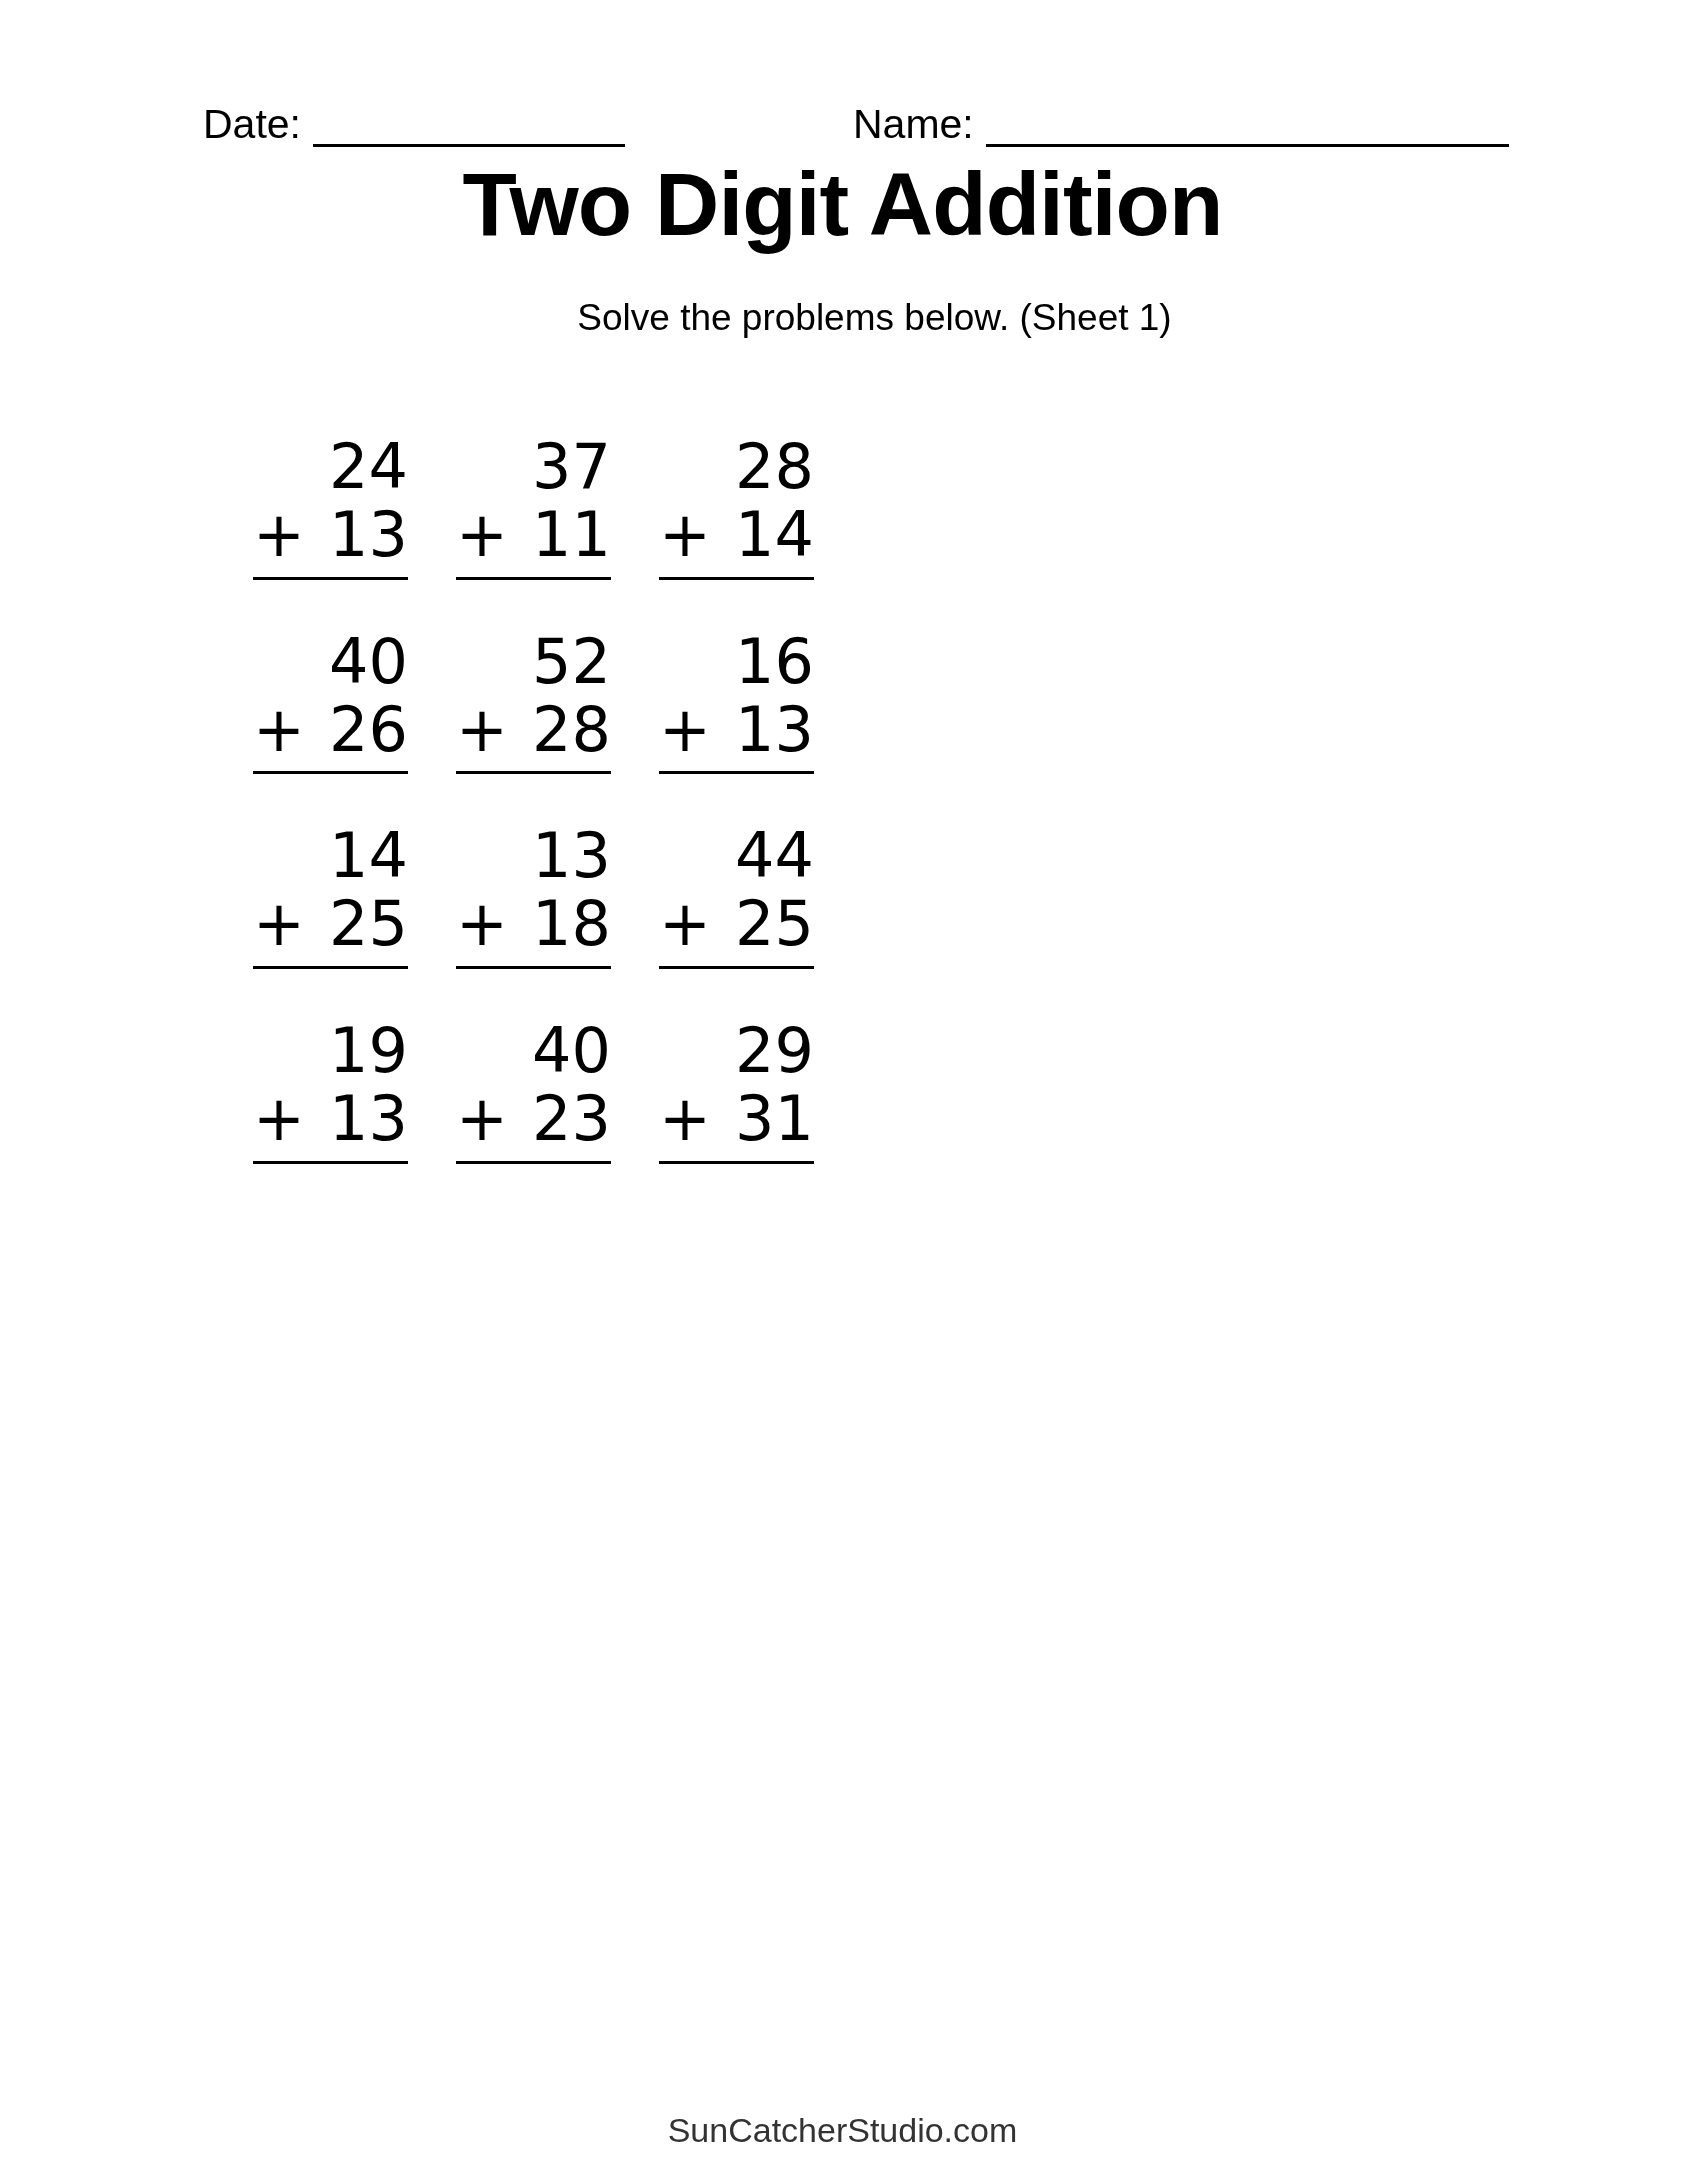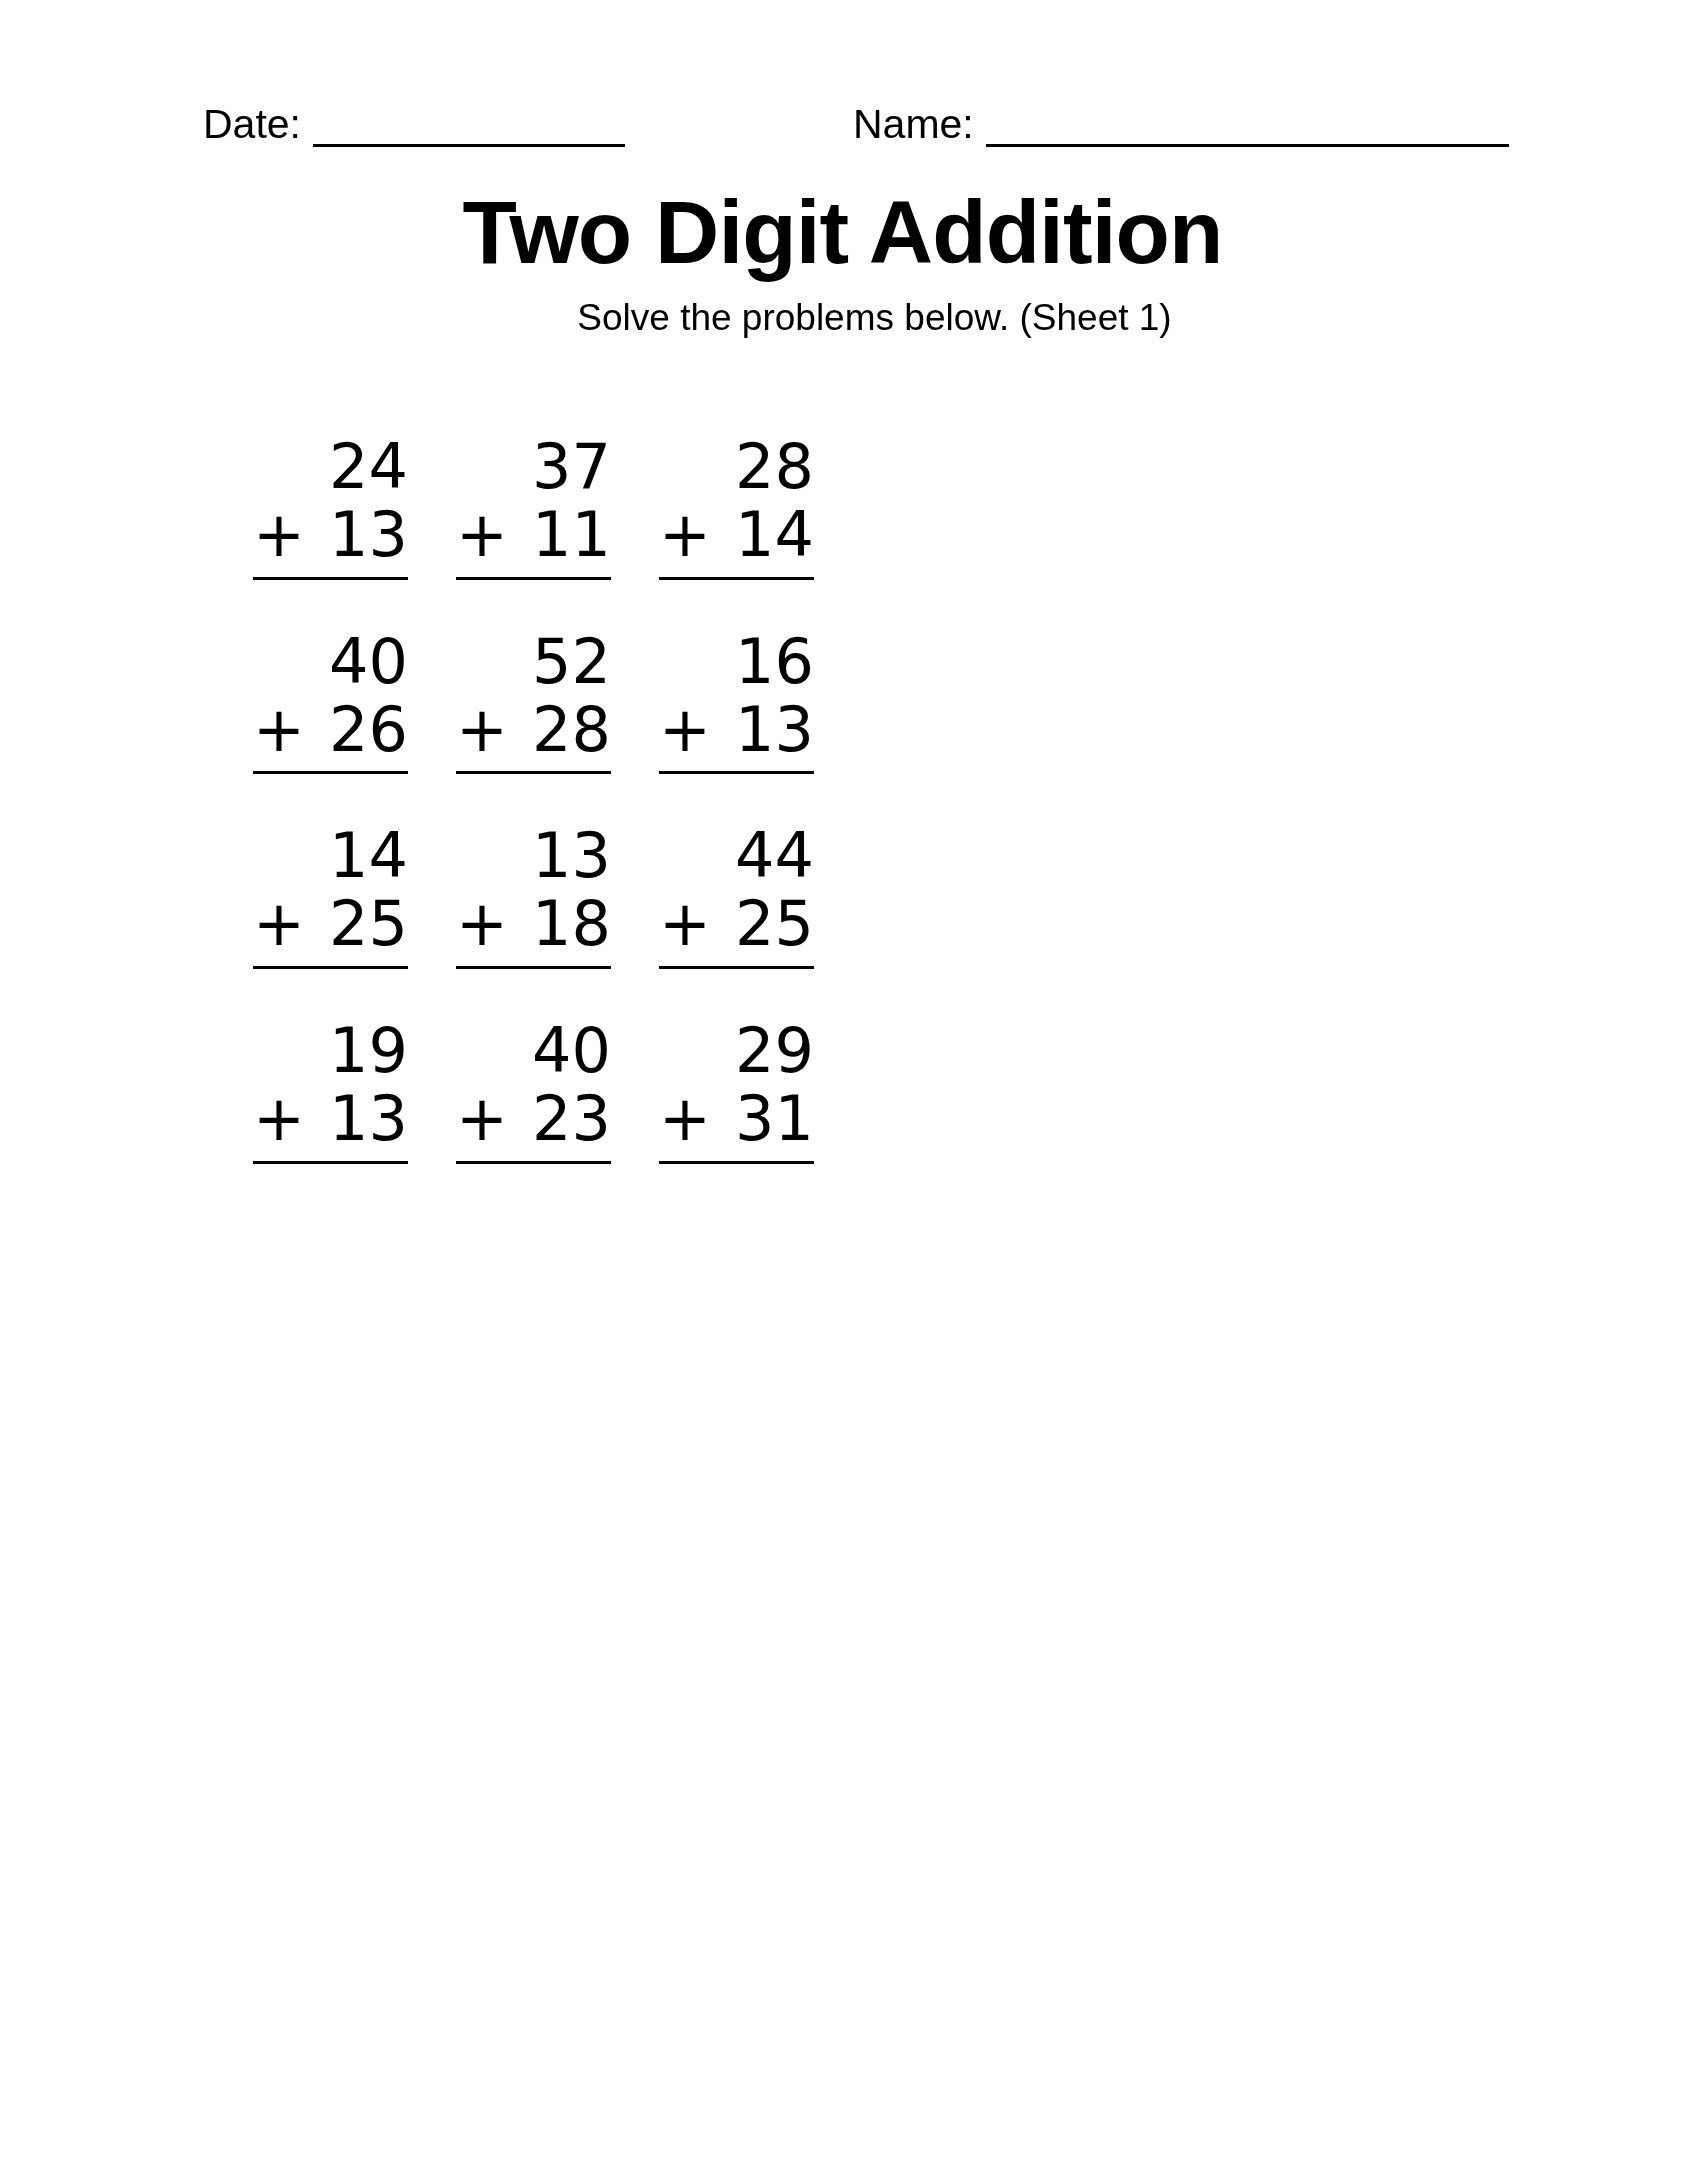--- a/index.html
+++ b/index.html
@@ -36,21 +36,21 @@
     margin-left: 12px;
   }
   .date-field { left: 203px; top: 104px; }
   .date-field .write-line { width: 312px; }
   .name-field { left: 853px; top: 104px; }
   .name-field .write-line { width: 523px; }
 
   
   .title {
     position: absolute;
-    top: 186px;
+    top: 158px;
     left: 0;
     width: 100%;
     margin: 0;
     text-align: center;
     font-size: 89px;
     font-weight: bold;
     line-height: 1.05;
     letter-spacing: -0.9px;
   }
   .subtitle {
@@ -230,15 +230,18 @@
       <div class="addend-top">29</div>
       <div class="addend-row">
         <span>+</span>
         <span>31</span>
       </div>
       <div class="answer-line"></div>
     </div>
 
   </div>
 
+  <div class="footer">
+    <span>SunCatcherStudio.com</span>
+  </div>
 
 </div>
 
 
 </body></html>

